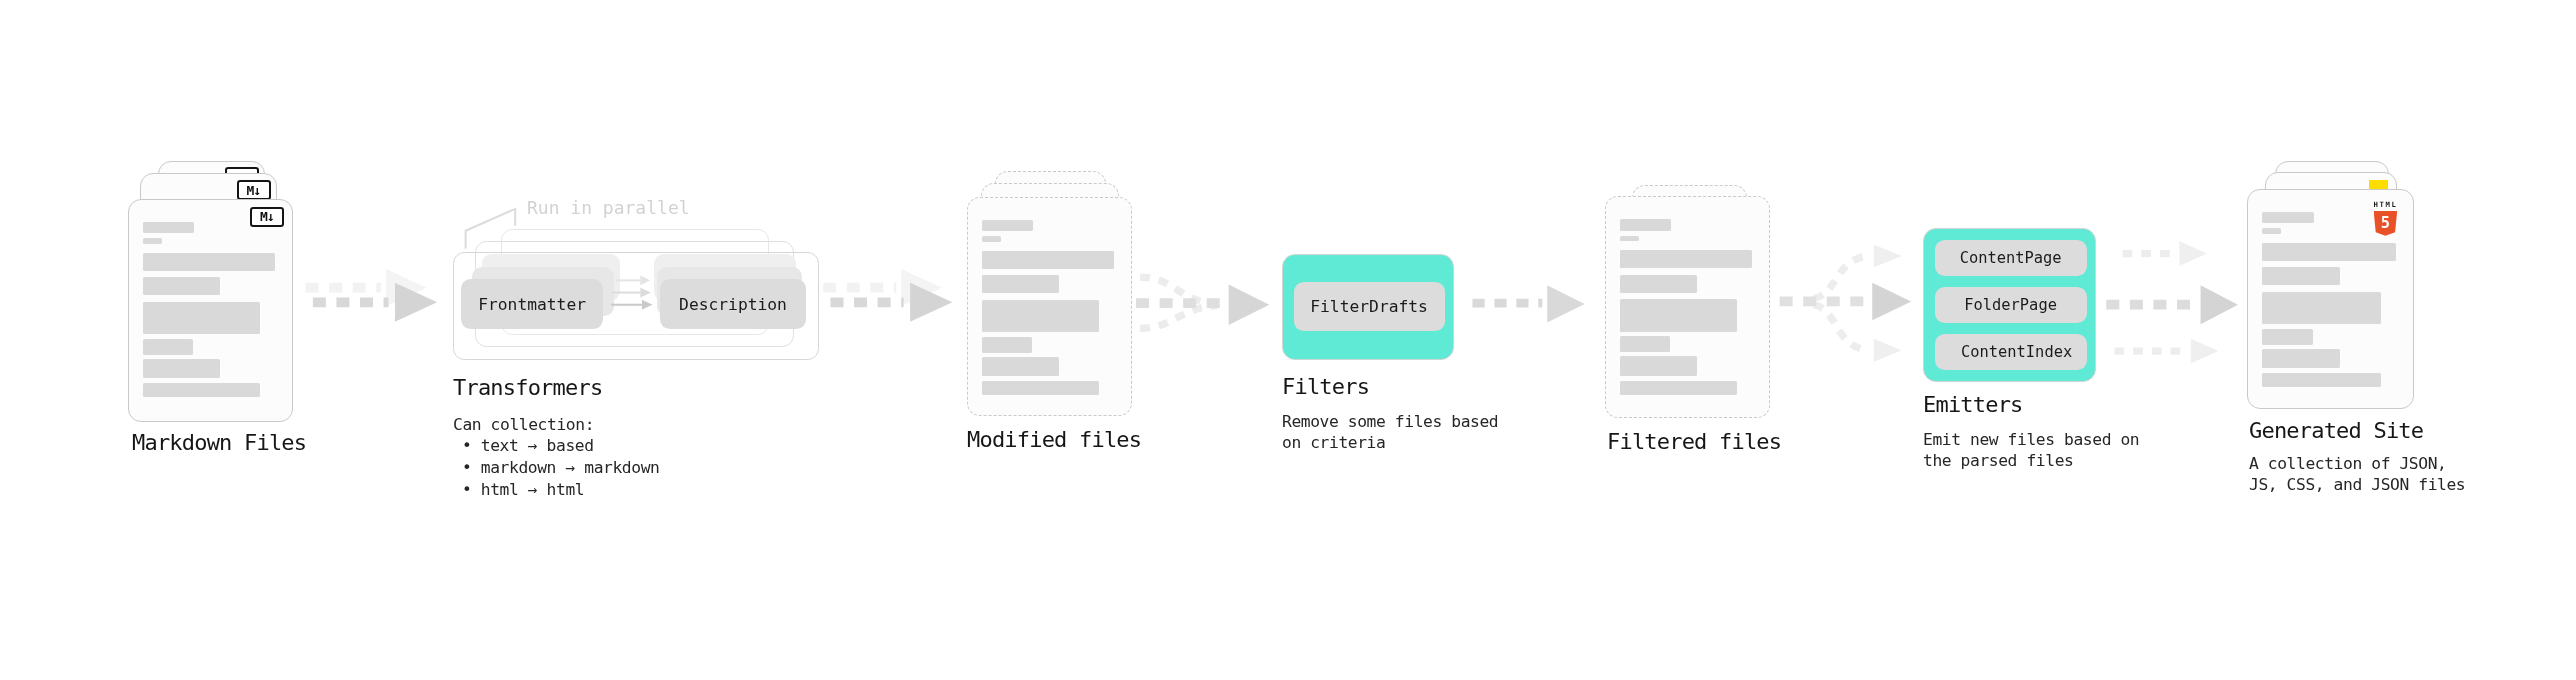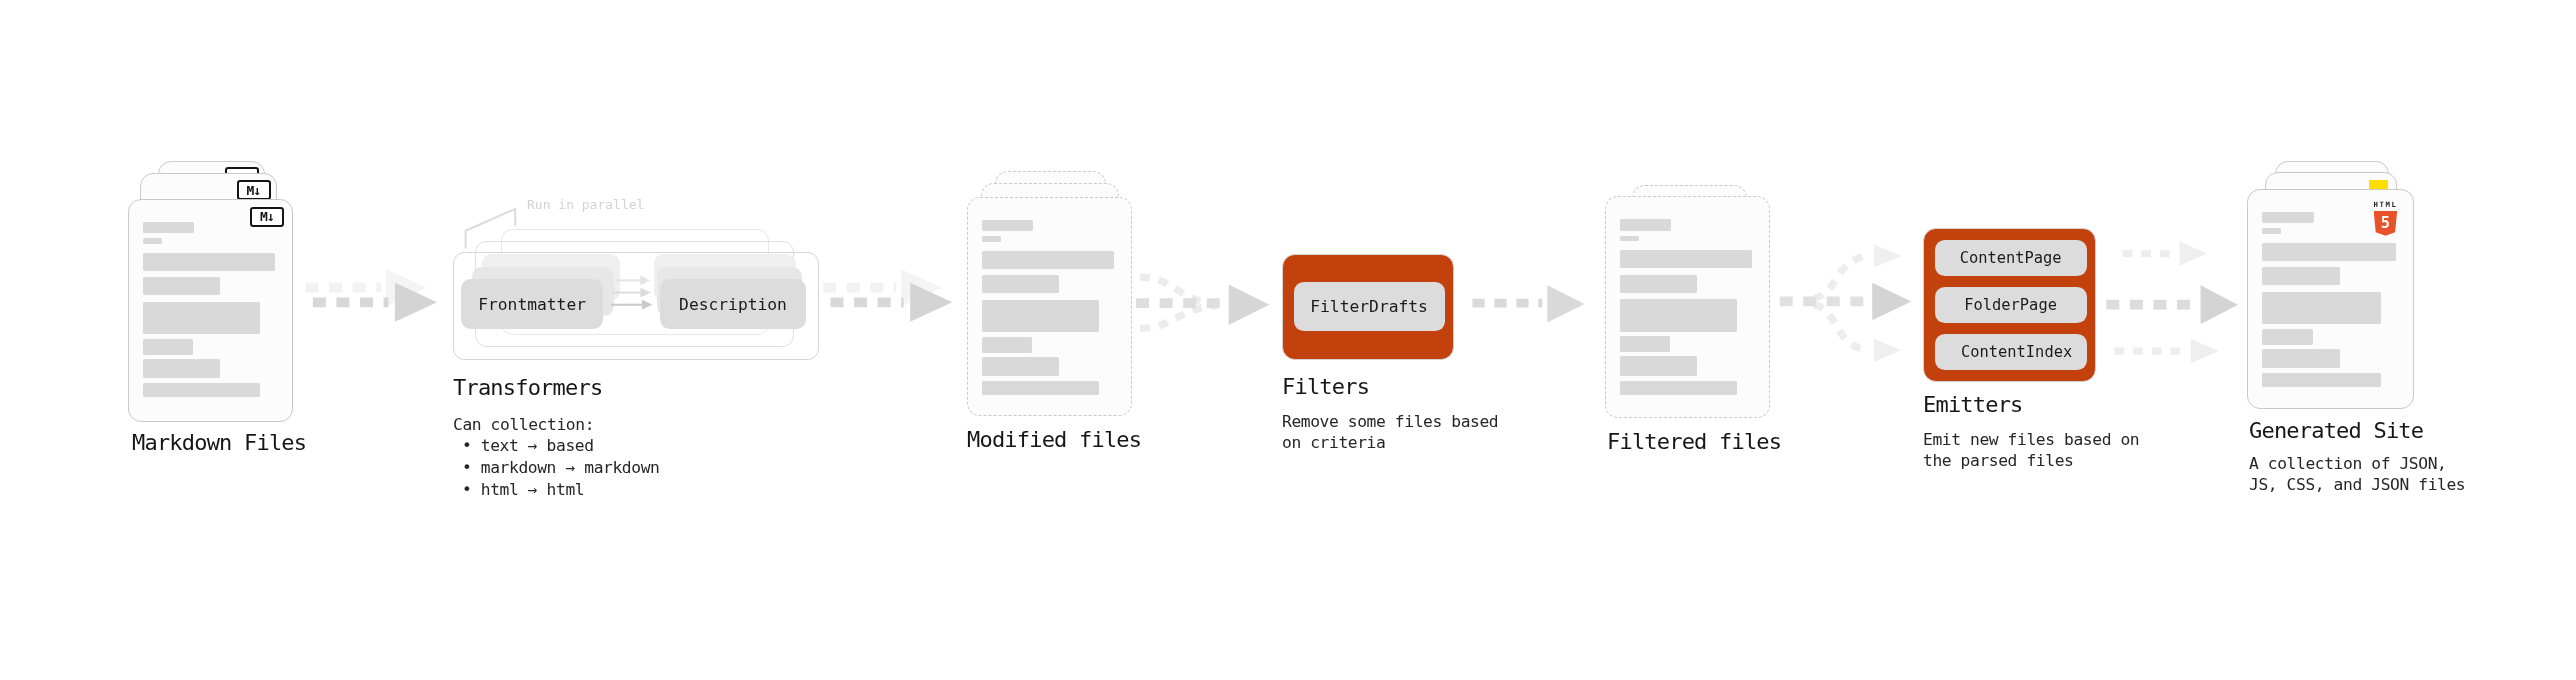--- a/index.html
+++ b/index.html
@@ -28,23 +28,23 @@
   .css-word{font-size:6.5px;font-weight:bold;color:#222;line-height:6.5px;letter-spacing:0;}
   .css-bar{height:3.3px;width:16.3px;margin:0.8px auto 0;background:#2a6df4;border-radius:0.8px;}
   
   .js-icon{position:absolute;width:18.7px;height:9.8px;background:#ffdd00;}
   
   .outer-box{position:absolute;border:1.6px solid #d6d6d6;border-radius:11.4px;box-sizing:border-box;background:transparent;}
   .pill{position:absolute;background:#dcdcdc;border-radius:9.8px;display:flex;align-items:center;justify-content:center;
     font-size:16.3px;color:#1b1b1b;box-sizing:border-box;}
   .pill.ghost1{background:#e7e7e7;}
   .pill.ghost2{background:#efefef;}
-  .callout-text{position:absolute;font-size:13px;color:#d2d2d2;white-space:nowrap;}
-  
-  .panel{position:absolute;background:#c2410c;border:1.6px solid #d4d4d4;border-radius:13px;box-sizing:border-box;}
+  .callout-text{position:absolute;font-size:18px;color:#d2d2d2;white-space:nowrap;}
+  
+  .panel{position:absolute;background:#5eead4;border:1.6px solid #d4d4d4;border-radius:13px;box-sizing:border-box;}
   
   .sec-label{position:absolute;font-size:22px;color:#161616;white-space:nowrap;letter-spacing:-0.8px;}
   .sec-desc{position:absolute;font-size:16.3px;line-height:21px;color:#262626;white-space:nowrap;letter-spacing:-0.4px;}
   .bullets{position:absolute;font-size:16.3px;line-height:22px;color:#262626;white-space:nowrap;letter-spacing:-0.4px;}
   .svg-layer{position:absolute;left:0;top:0;pointer-events:none;}
 </style>
 </head>
 <body>
 
 <div id="canvas">

